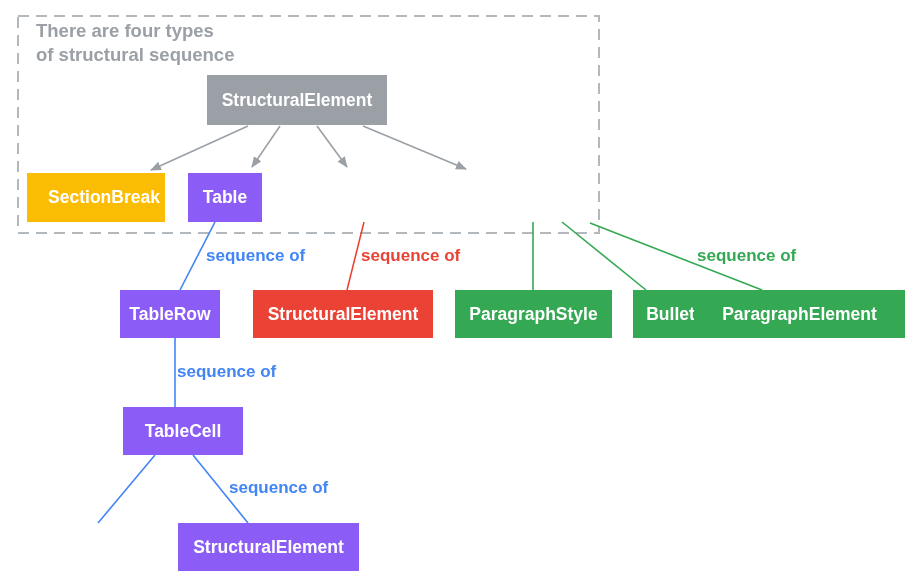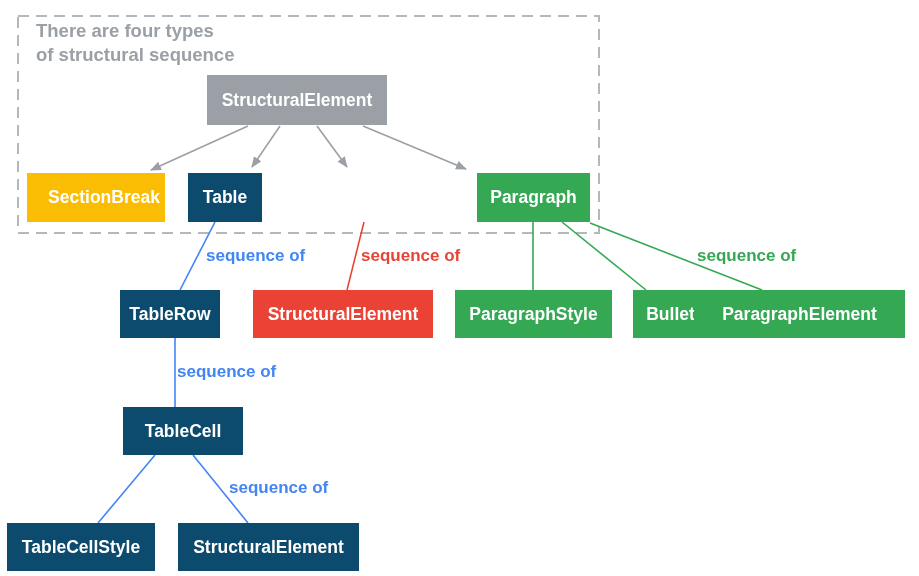--- a/index.html
+++ b/index.html
@@ -38,21 +38,21 @@
     align-items: center;
     justify-content: center;
     color: #ffffff;
     font-weight: bold;
     font-size: 17.5px;
     white-space: nowrap;
     box-sizing: border-box;
   }
   .node.gray   { background: #9AA0A6; }
   .node.yellow { background: #FBBC04; }
-  .node.blue   { background: #0c4a6e; }
+  .node.blue   { background: #8b5cf6; }
   .node.red    { background: #EA4335; }
   .node.green  { background: #34A853; }
   .edge-label {
     position: absolute;
     font-weight: bold;
     font-size: 17px;
     white-space: nowrap;
   }
   .edge-label.blue  { color: #4285F4; }
   .edge-label.red   { color: #EA4335; }
@@ -91,31 +91,29 @@
 
   <div class="caption">
     <div>There are four types</div>
     <div>of structural sequence</div>
   </div>
 
   <div class="node gray" style="left:207px; top:75px; width:180px; height:50px;">StructuralElement</div>
 
   <div class="node yellow" style="left:27px; top:173px; width:138px; height:49px;padding-left:16px;">SectionBreak</div>
   <div class="node blue" style="left:188px; top:173px; width:74px; height:49px;">Table</div>
-  <div class="node green" style="left:477px; top:173px; width:113px; height:49px;">Paragraph</div>
 
   <div class="node blue" style="left:120px; top:290px; width:100px; height:48px;">TableRow</div>
   <div class="node red" style="left:253px; top:290px; width:180px; height:48px;">StructuralElement</div>
   <div class="node green" style="left:455px; top:290px; width:157px; height:48px;">ParagraphStyle</div>
   <div class="node green" style="left:633px; top:290px; width:75px; height:48px;">Bullet</div>
   <div class="node green" style="left:694px; top:290px; width:211px; height:48px;">ParagraphElement</div>
 
   <div class="node blue" style="left:123px; top:407px; width:120px; height:48px;">TableCell</div>
 
-  <div class="node blue" style="left:7px; top:523px; width:148px; height:48px;">TableCellStyle</div>
   <div class="node blue" style="left:178px; top:523px; width:181px; height:48px;">StructuralElement</div>
 
   <div class="edge-label blue" style="left:206px; top:246px;">sequence of</div>
   <div class="edge-label red" style="left:361px; top:246px;">sequence of</div>
   <div class="edge-label green" style="left:697px; top:246px;">sequence of</div>
   <div class="edge-label blue" style="left:177px; top:362px;">sequence of</div>
   <div class="edge-label blue" style="left:229px; top:478px;">sequence of</div>
 
 </div>
 

